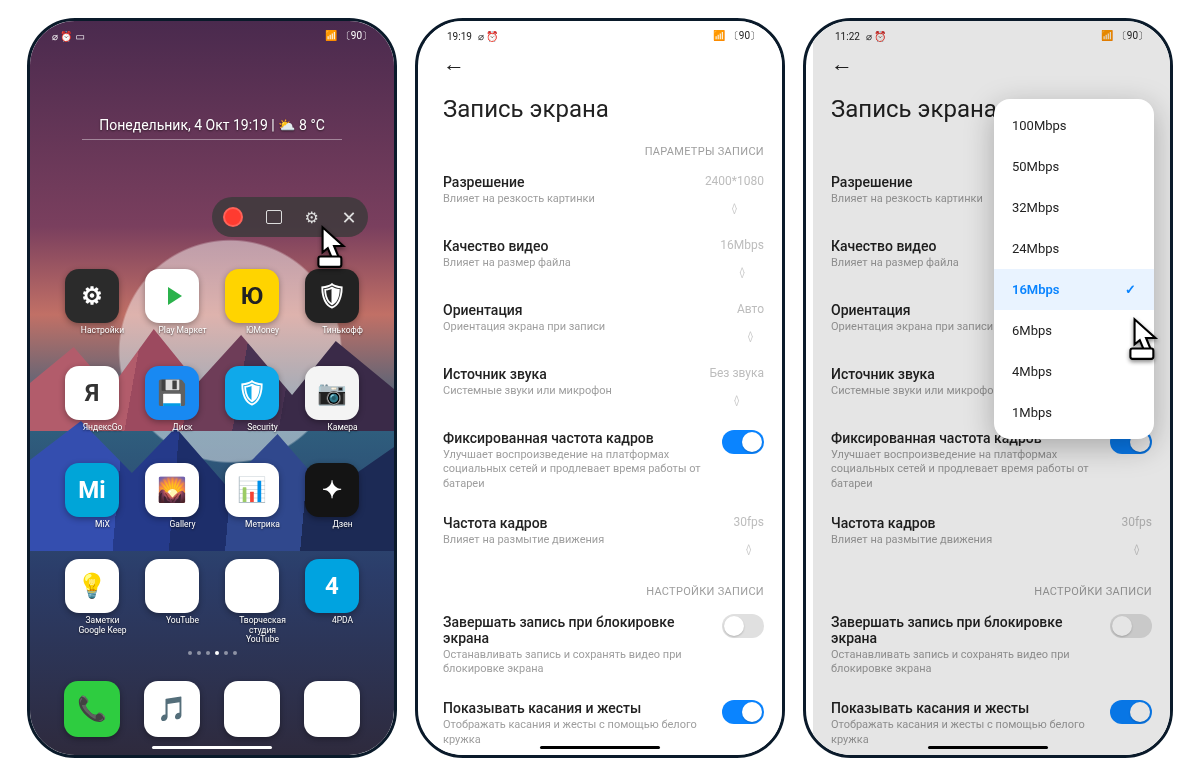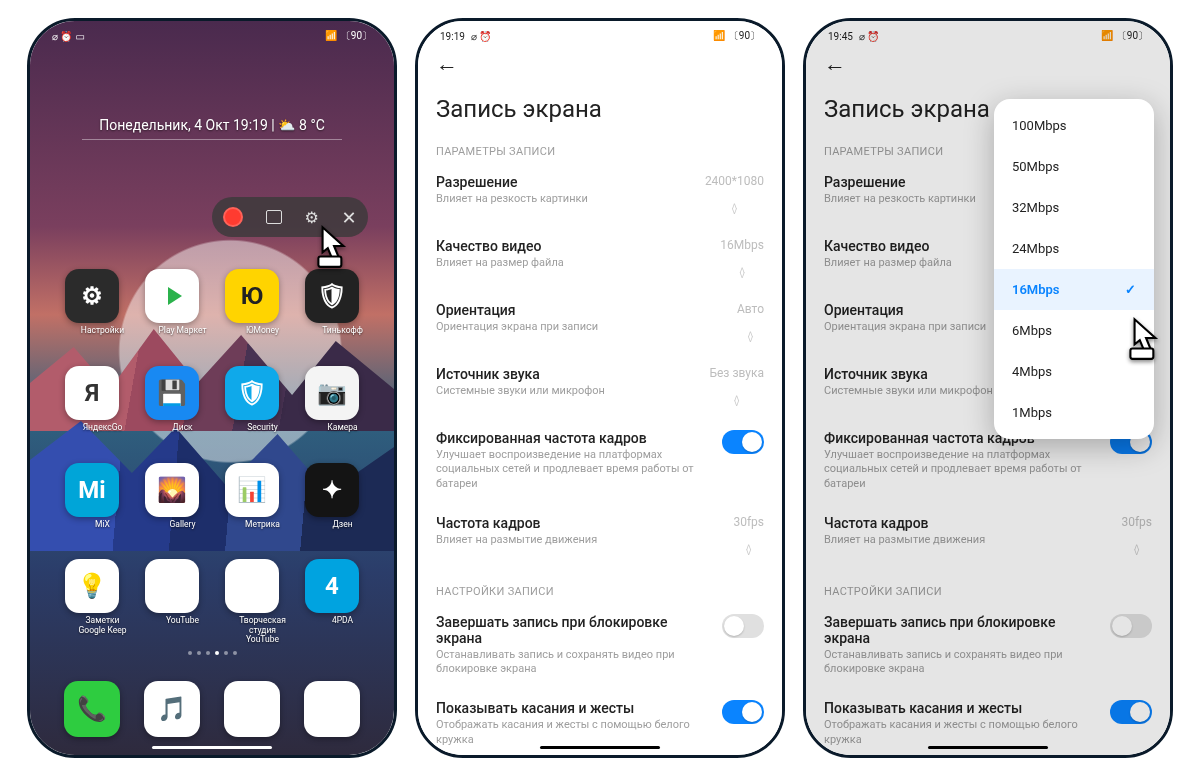--- a/index.html
+++ b/index.html
@@ -81,28 +81,28 @@
   .pager span { width:4px; height:4px; border-radius:50%; background:#fff7; }
   .pager span.on { background:#fff; }
   .dock {
     position: absolute; bottom: 18px; left: 0; right: 0;
     display: flex; justify-content: space-around; padding: 0 22px; z-index:5;
   }
   .dock .app-icon { width: 56px; height: 56px; }
   .home-bar { position:absolute; bottom:6px; left:50%; transform:translateX(-50%); width:120px; height:3px; background:#fff; border-radius:2px; z-index:6; }
 
   
-  .settings { position:absolute; inset:0; background:#fff; display:flex; flex-direction:column; }
+  .settings { position:absolute; inset:0; background:#fff; display:flex; flex-direction:column;margin-left:7px; }
   .settings.dim::after {
     content:""; position:absolute; inset:0; background:#0000001a; z-index:8;
   }
   .hdr { padding: 30px 18px 4px; }
   .back { font-size: 22px; color:#222; }
   .title { font-size: 24px; font-weight: 400; color:#222; padding: 14px 18px 4px; }
-  .section { font-size: 11px; color: #9e9e9e; padding: 18px 18px 4px; letter-spacing:0.3px; }
+  .section { font-size: 11px; color: #9e9e9e; padding: 18px 18px 4px; letter-spacing:0.3px;text-align:right; }
   .row {
     display:flex; justify-content:flex-start; align-items:flex-start;
     padding: 12px 18px; gap:10px;
   }
   .row .k { flex:1; }
   .row .k .t { font-size: 14px; color:#222; font-weight:500; }
   .row .k .s { font-size: 11px; color:#9e9e9e; margin-top:2px; line-height:1.3; }
   .row .v { font-size: 12px; color:#bdbdbd; display:flex; align-items:center; gap:16px; white-space:nowrap;flex-direction:column; }
   .chev { font-size:10px; color:#ccc; line-height:0.5; display:inline-flex; flex-direction:column; }
   .toggle {
@@ -345,21 +345,21 @@
         </div>
       </div>
   </div>
   <div class="home-bar dark"></div>
 </div>
 
 <div class="phone">
   <div class="settings dim">
     <div class="status dark">
       <div class="left">
-          <span>19:45</span>
+          <span>11:22</span>
       <span>⌀ ⏰</span>
         </div>
       <div class="right">
           <span>📶 〔90〕</span>
         </div>
     </div>
     <div class="hdr"><span class="back">←</span></div>
     <div class="title">Запись экрана</div>
     <div class="section">ПАРАМЕТРЫ ЗАПИСИ</div>
     <div id="rows-c">

